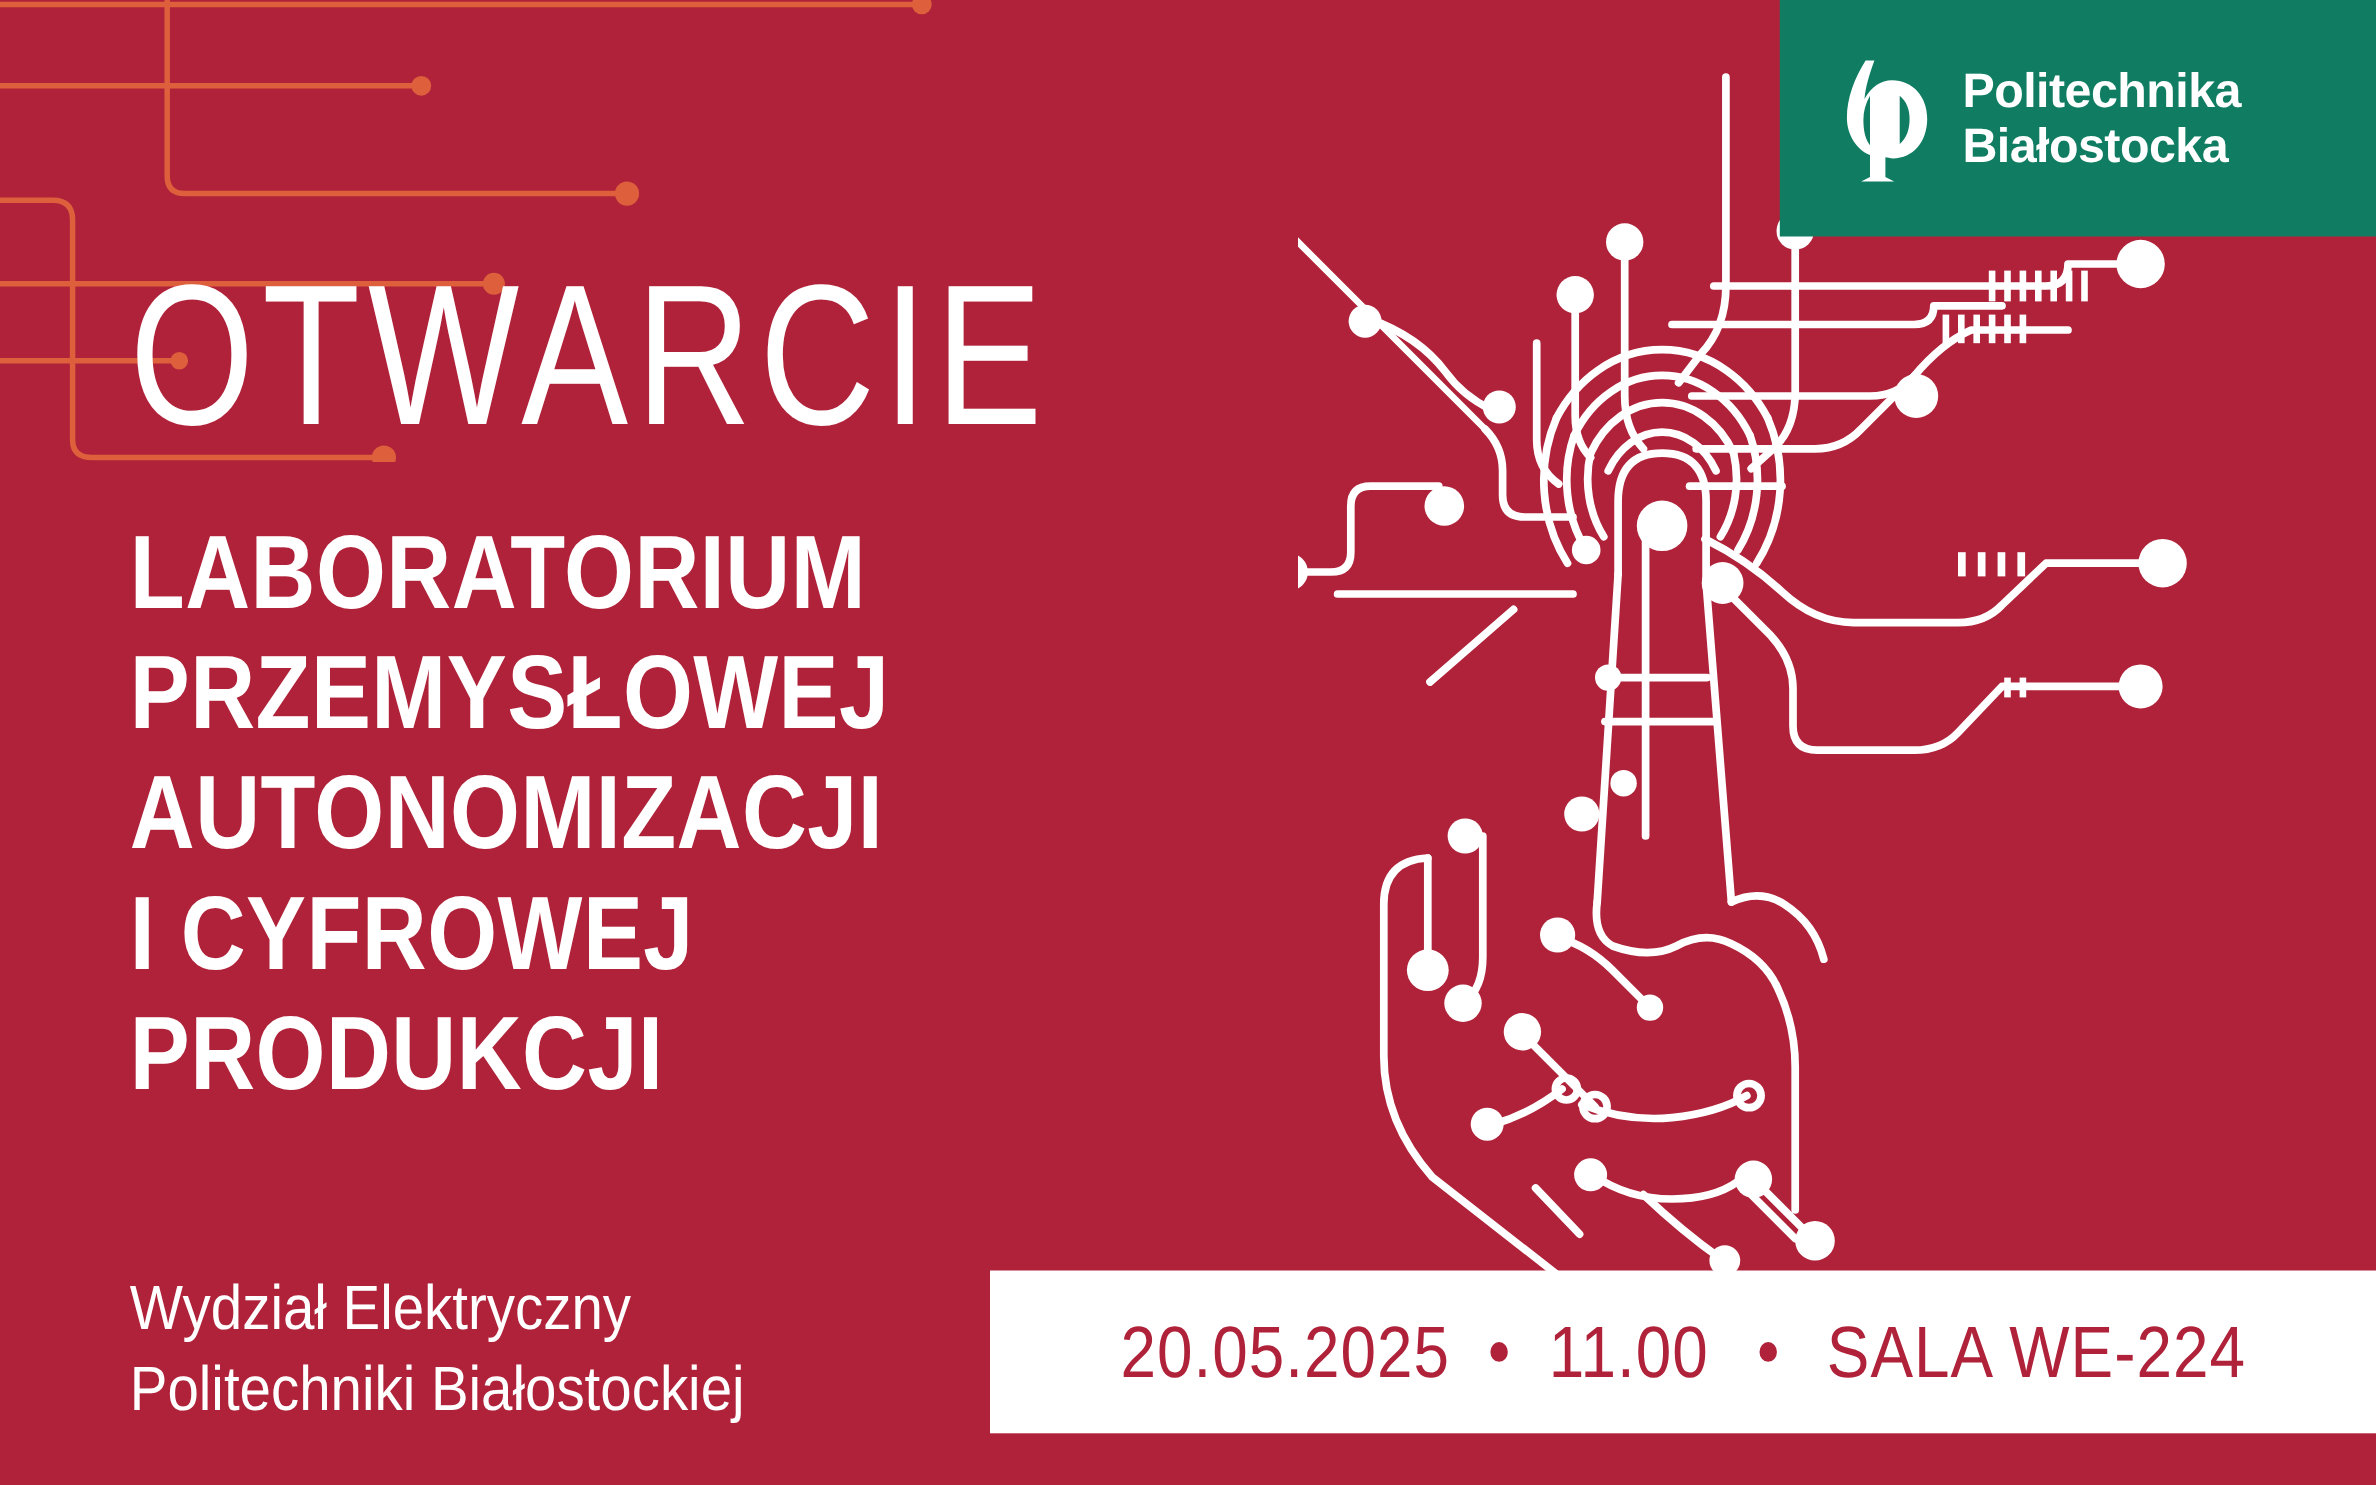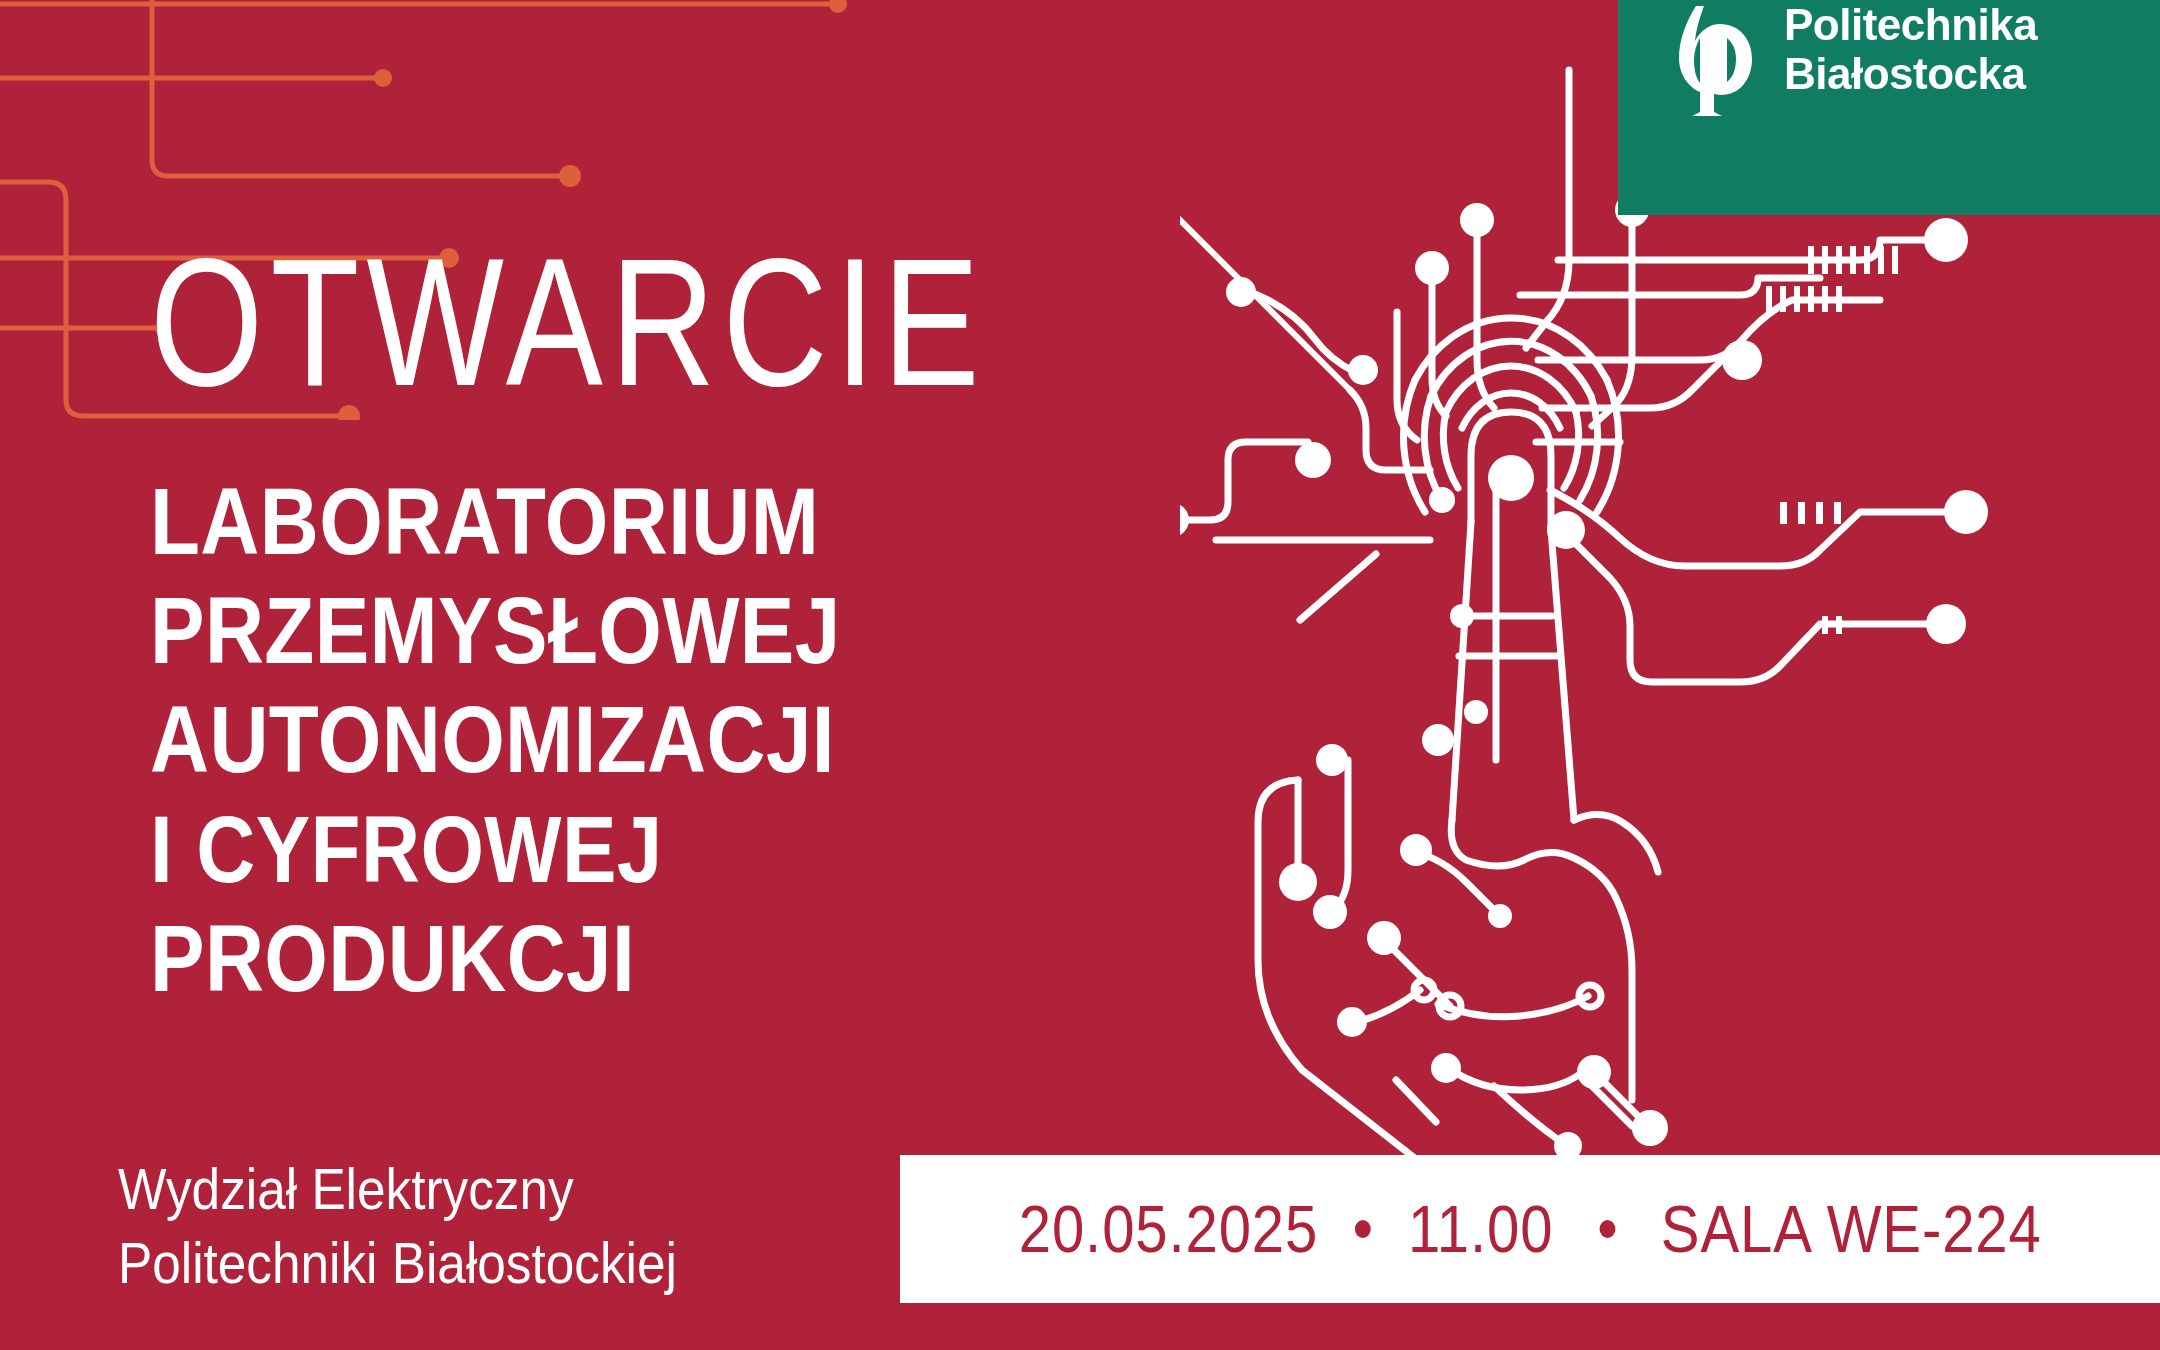--- a/index.html
+++ b/index.html
@@ -36,20 +36,21 @@
 
   
   #logo-panel {
     position: absolute;
     left: 1618px;
     top: 0;
     width: 542px;
     height: 215px;
     background: #107d63;
     display: flex;
+    align-items: center;
     padding-left: 48px;
     box-sizing: border-box;
   }
   #logo-mark {
     width: 92px;
     height: 118px;
     flex: 0 0 auto;
     margin-right: 26px;
   }
   .logo-text {
@@ -60,21 +61,20 @@
     letter-spacing: -0.5px;
     white-space: nowrap;
   }
 
   
   #headline-block {
     position: absolute;
     left: 118px;
     top: 236px;
     width: 1000px;
-    margin-left: 32px;
   }
   #title-otwarcie {
     color: #ffffff;
     font-size: 182px;
     font-weight: 300;
     letter-spacing: 9px;
     line-height: 0.95;
     transform: scaleX(0.80);
     transform-origin: left center;
     white-space: nowrap;

